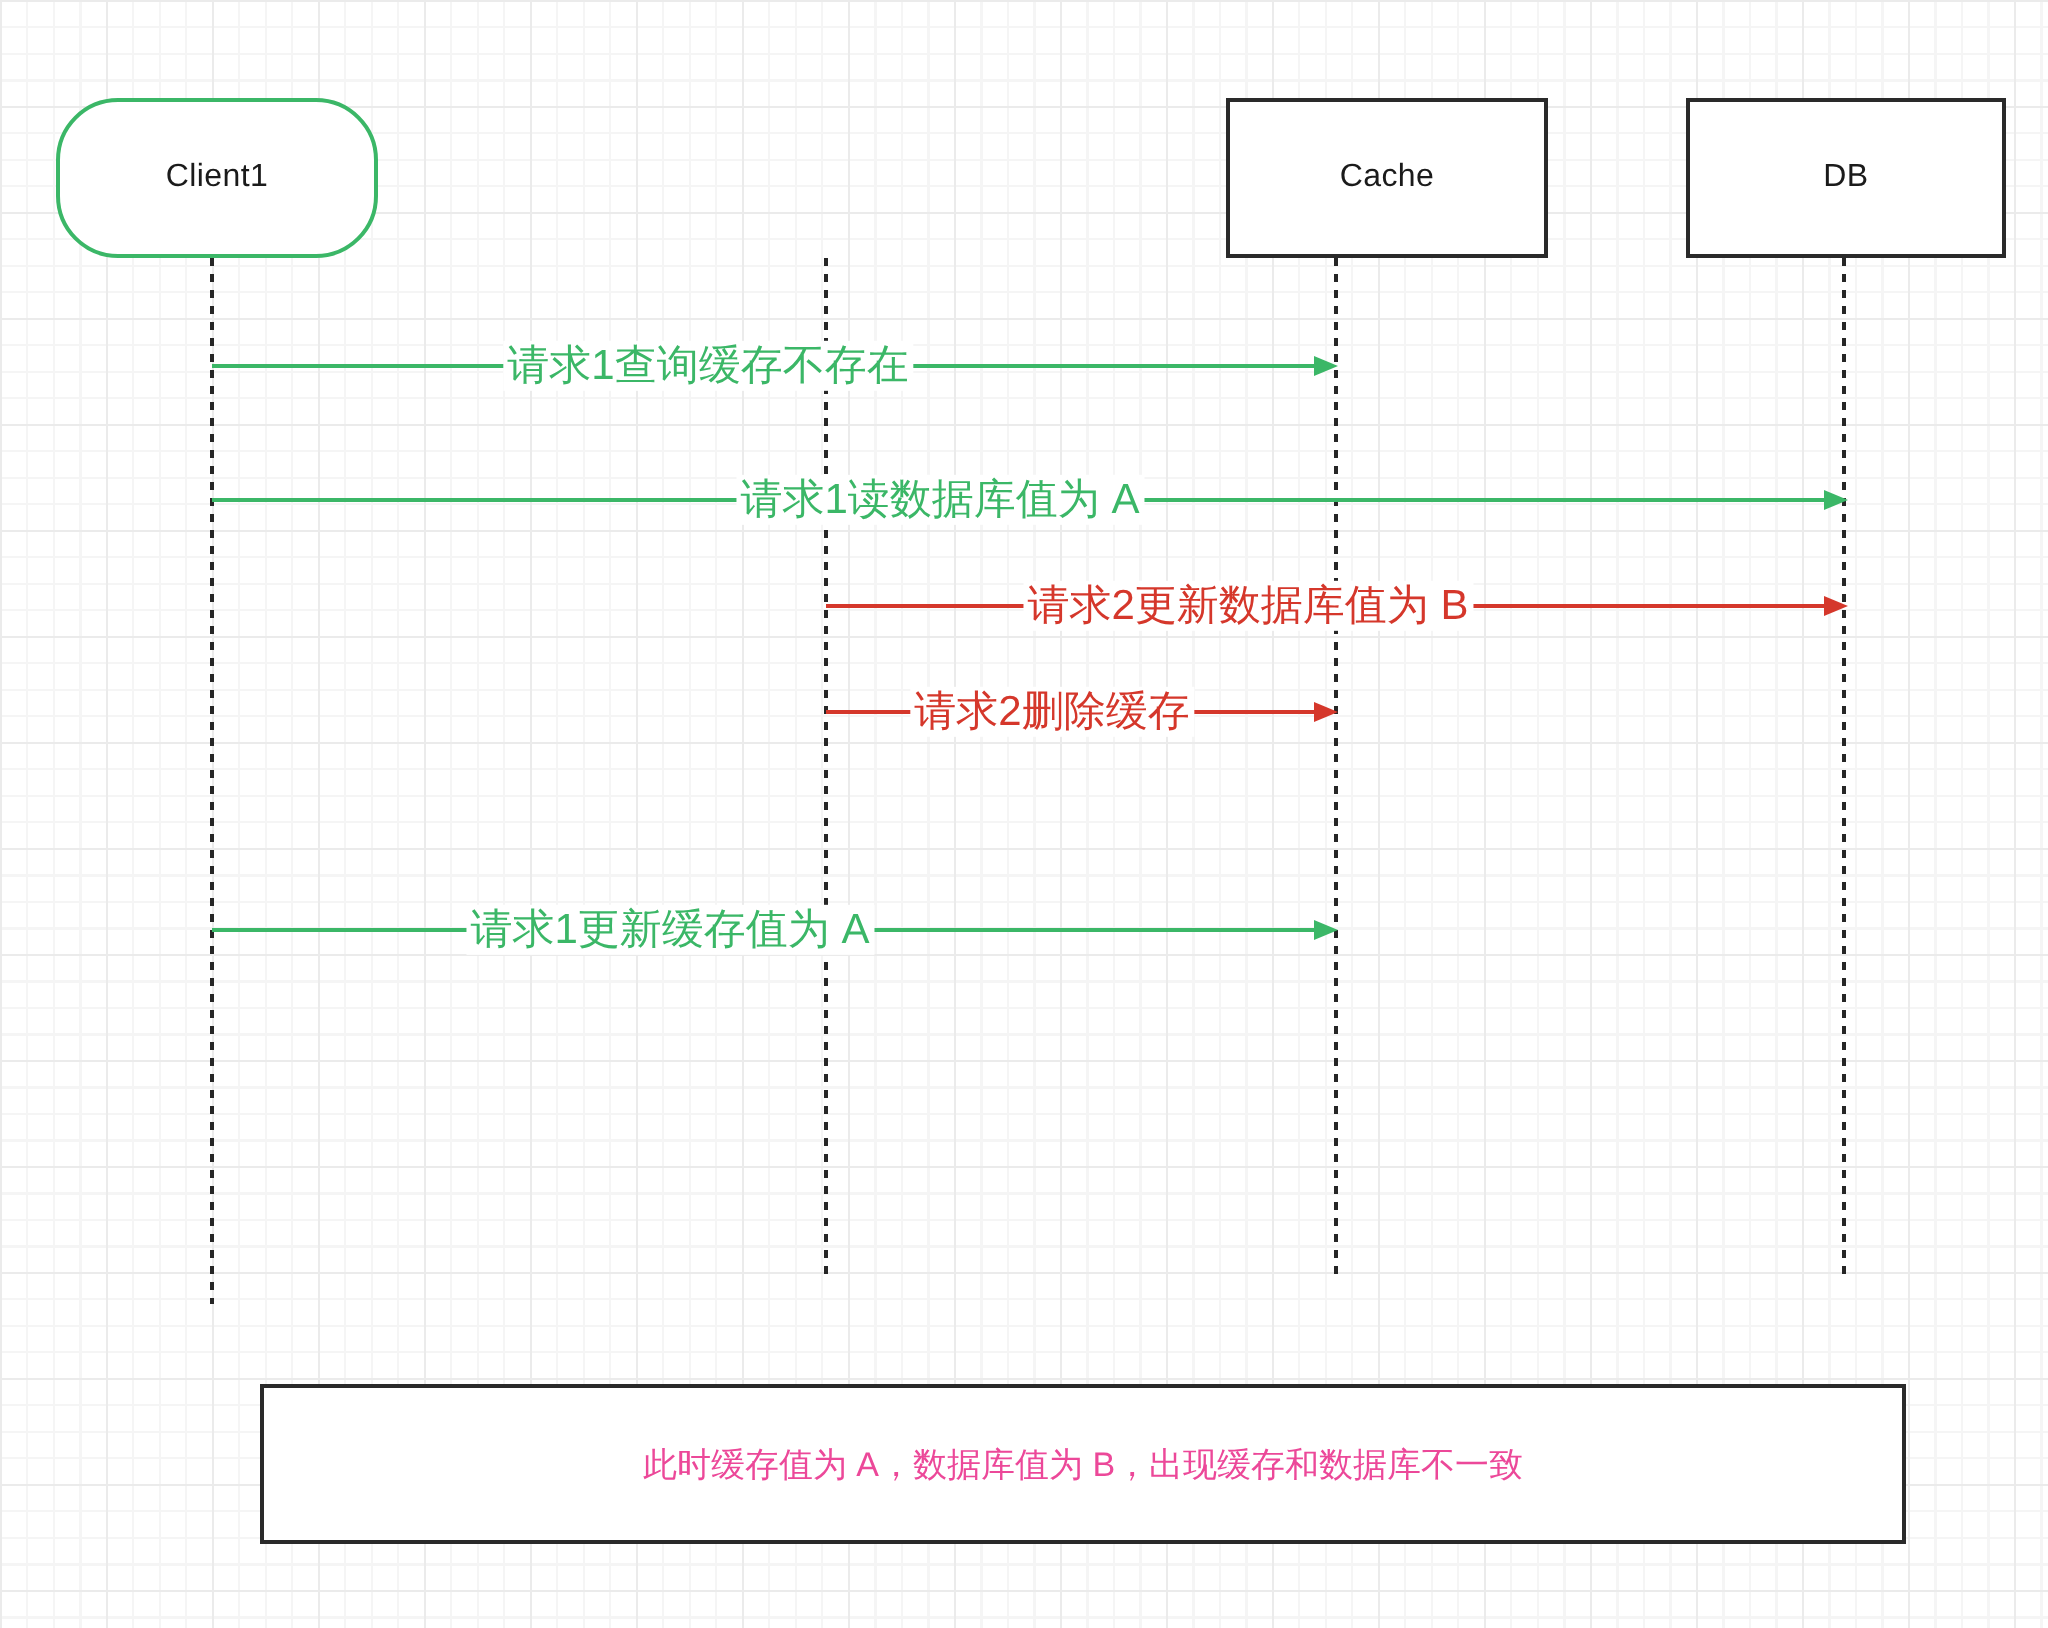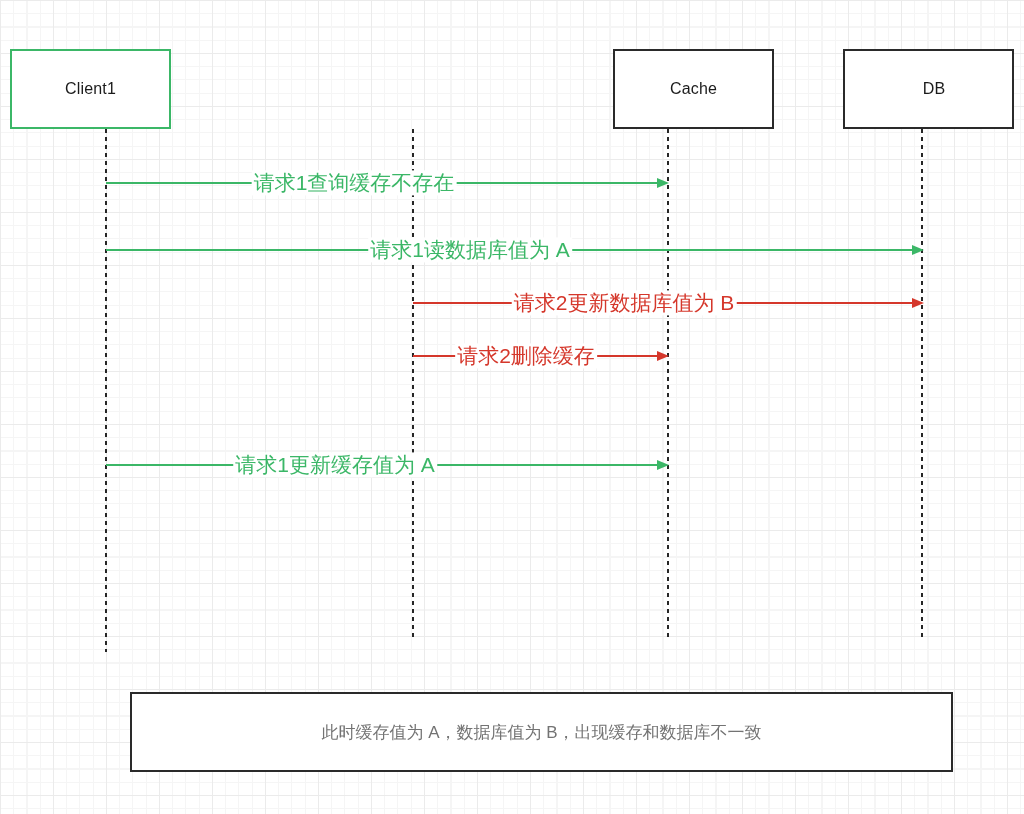--- a/index.html
+++ b/index.html
@@ -20,24 +20,24 @@
   }
 
   
   .actor{
     position:absolute;top:49px;height:76px;
     background:#fff;border:2px solid var(--neutral);
     display:flex;align-items:center;justify-content:center;
     font-size:16px;color:#1b1b1b;letter-spacing:.2px;
     box-sizing:content-box;
   }
-  #actor-client1{left:10px;width:157px;border-color:var(--green);}
+  #actor-client1{left:28px;width:157px;border-color:var(--green);border-radius:31px;}
   #actor-client2{left:327px;width:156px;border-color:var(--red);}
   #actor-cache  {left:588px;width:157px;margin-left:25px;}
-  #actor-db     {left:843px;width:156px;padding-left:11px;}
+  #actor-db     {left:843px;width:156px;}
 
   
   .lifeline{
     position:absolute;top:129px;width:2px;
     background:repeating-linear-gradient(to bottom,#262626 0 4px,transparent 4px 8px);
   }
   #ll-client1{left:105px;height:523px;}
   #ll-client2{left:412px;height:510px;}
   #ll-cache  {left:667px;height:509px;}
   #ll-db     {left:921px;height:510px;}
@@ -66,21 +66,21 @@
   #msg2{left:106px;top:249px;width:816px;} #msg2 .lbl{left:364px;}
   #msg3{left:413px;top:302px;width:509px;} #msg3 .lbl{left:211px;}
   #msg4{left:413px;top:355px;width:254px;} #msg4 .lbl{left:113px;}
   #msg5{left:106px;top:464px;width:561px;} #msg5 .lbl{left:229px;}
 
   
   .note{
     position:absolute;left:130px;top:692px;width:823px;height:80px;
     box-sizing:border-box;background:#fff;border:2px solid #2a2a2a;
     display:flex;align-items:center;justify-content:center;
-    font-size:17px;color:#737373;
+    font-size:17px;color:#ec4899;
   }
 </style>
 </head>
 <body>
 
 <div class="canvas">
 
   <div class="actor" id="actor-client1">
     <span>Client1</span>
   </div>

